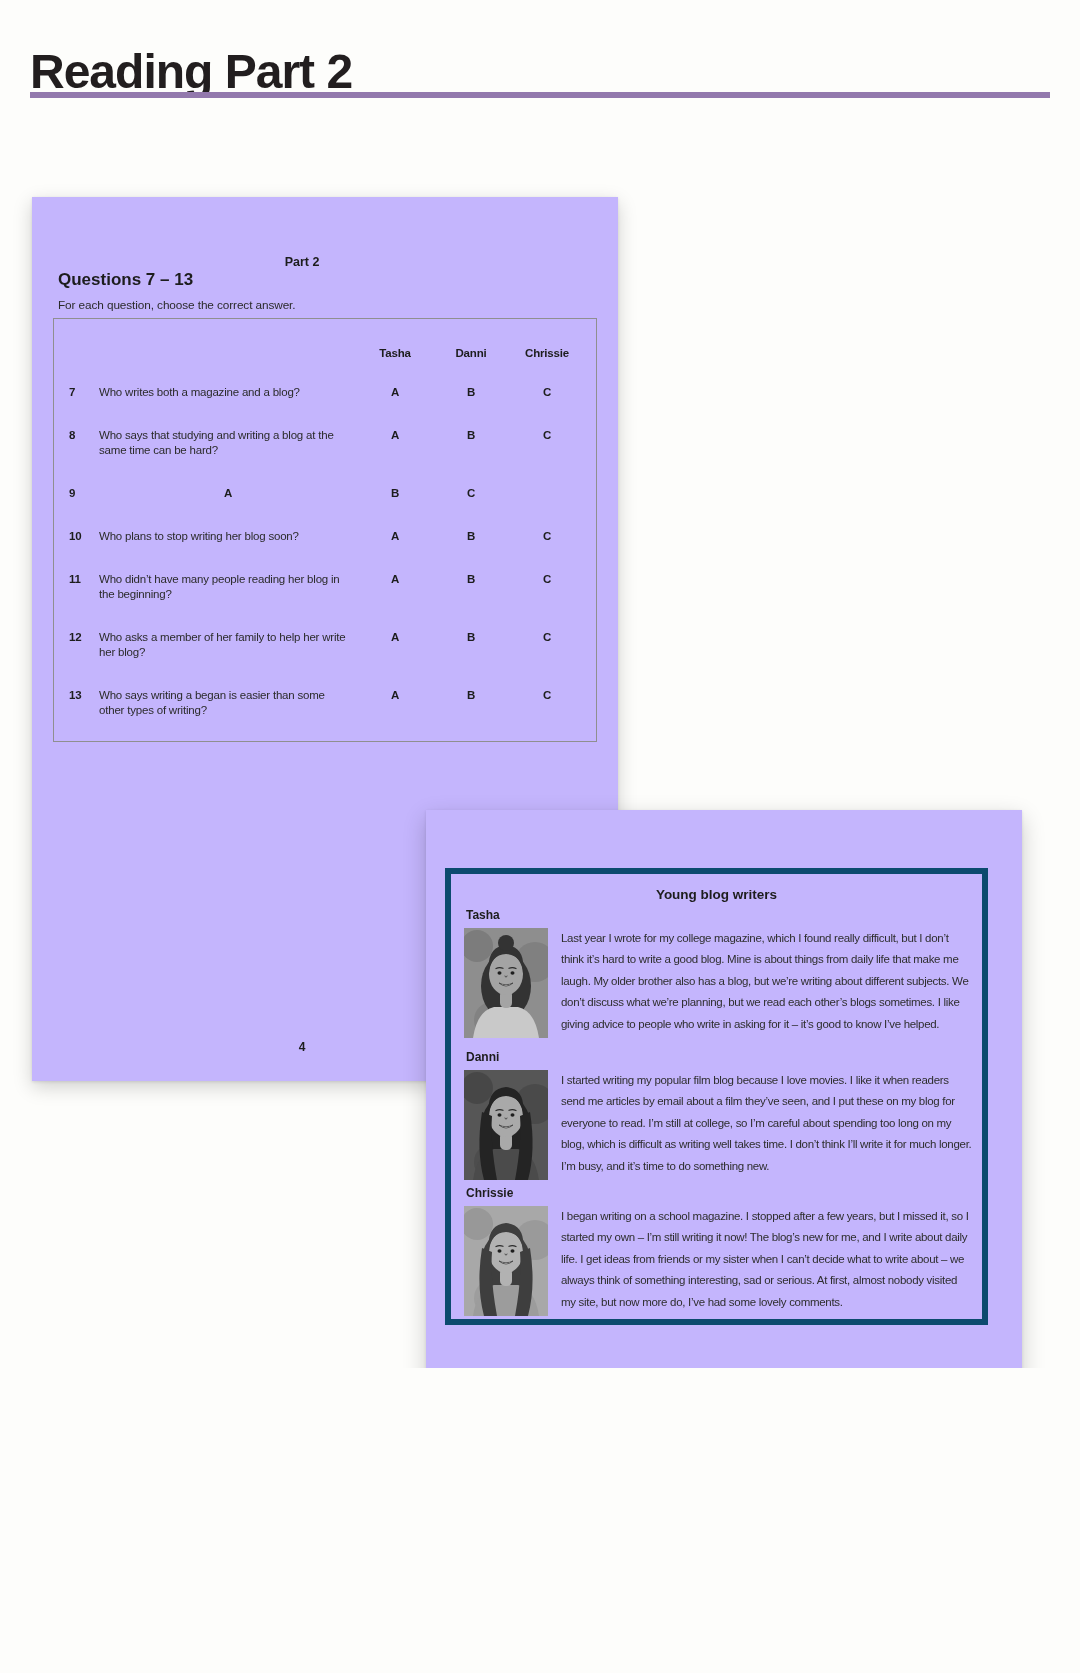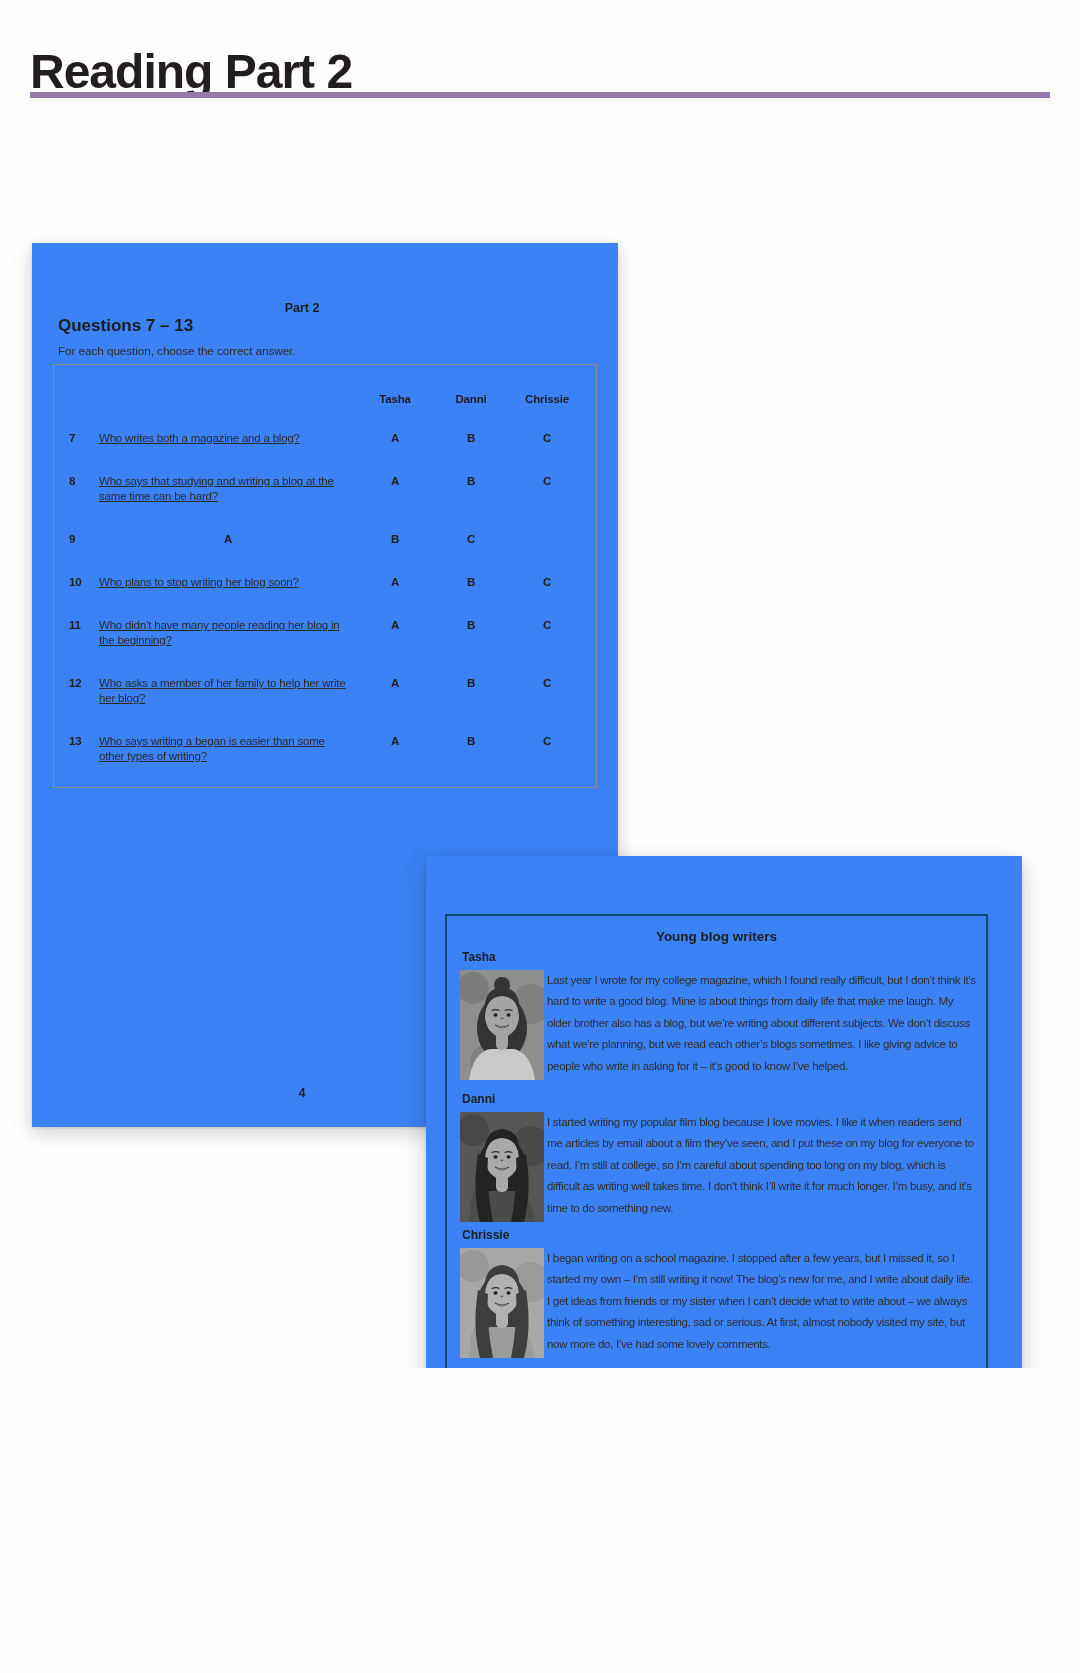--- a/index.html
+++ b/index.html
@@ -14,21 +14,21 @@
   .site-title{
     position:absolute;left:30px;top:12px;
     font-size:48px;font-weight:bold;letter-spacing:-1px;
     color:#221e1f;
   }
   .accent-rule{
     position:absolute;left:30px;top:92px;width:1020px;height:6px;
     background:#9379ad;
   }
   
-  .page{position:absolute;background:#3b82f6;margin-top:46px;}
+  .page{position:absolute;background:#c4b5fd;}
   #page1{
     left:32px;top:197px;width:586px;height:884px;z-index:1;
     box-shadow:0 1px 3px rgba(0,0,0,.10),0 6px 18px rgba(0,0,0,.18);
   }
   #page2{
     left:426px;top:810px;width:596px;height:822px;z-index:2;
     box-shadow:0 1px 3px rgba(0,0,0,.10),0 8px 22px rgba(0,0,0,.20);
   }
   
   .part-label{
@@ -49,44 +49,44 @@
     padding-top:27px;
   }
   .qhead,.q-row{
     display:grid;grid-template-columns:30px 258px 76px 76px 76px;
     padding-left:15px;font-size:11.5px;line-height:15px;letter-spacing:-0.2px;
   }
   .qhead{margin-bottom:24px;font-weight:bold;color:#1d1d1d;}
   .qh-name{text-align:center;}
   .q-row{margin-bottom:28px;}
   .q-num{font-weight:bold;color:#1d1d1d;}
-  .q-text{padding-right:6px;text-decoration:underline;}
+  .q-text{padding-right:6px;}
   .q-opt{font-weight:bold;text-align:center;color:#1d1d1d;}
   .page-num{
     position:absolute;font-size:12px;font-weight:bold;color:#1d1d1d;
   }
   #page1 .page-num{top:843px;left:0;width:540px;text-align:center;}
   
   .tbox{
     position:absolute;left:19px;top:58px;width:543px;height:457px;
-    border:2px solid #0c4a6e;box-sizing:border-box;
+    border:6px solid #0c4a6e;box-sizing:border-box;
   }
   .tbox-title{
     position:absolute;top:13px;left:0;width:100%;text-align:center;
     font-size:13.5px;font-weight:bold;color:#1d1d1d;
   }
   .writer{position:absolute;left:13px;right:8px;}
   .writers .writer:nth-child(1){top:34px;}
   .writers .writer:nth-child(2){top:176px;}
   .writers .writer:nth-child(3){top:312px;}
   .writer-name{
     font-size:12px;font-weight:bold;color:#1d1d1d;
     margin:0 0 6px 2px;line-height:14px;
   }
-  .writer-row{display:flex;gap:3px;}
+  .writer-row{display:flex;gap:13px;}
   .writer-photo{width:84px;height:110px;flex:none;overflow:hidden;background:#888;}
   .writer-photo svg{display:block;width:84px;height:110px;}
   .writer-text{
     margin:0;font-size:11.5px;line-height:21.4px;letter-spacing:-0.3px;
     color:#2e2e2e;
   }
   #page2 .footer{position:absolute;top:777px;left:0;right:0;height:20px;}
   #p2-num{position:absolute;left:0;width:100%;text-align:center;top:0;}
   .turn-over{
     position:absolute;right:40px;top:0;font-size:12px;font-weight:bold;

